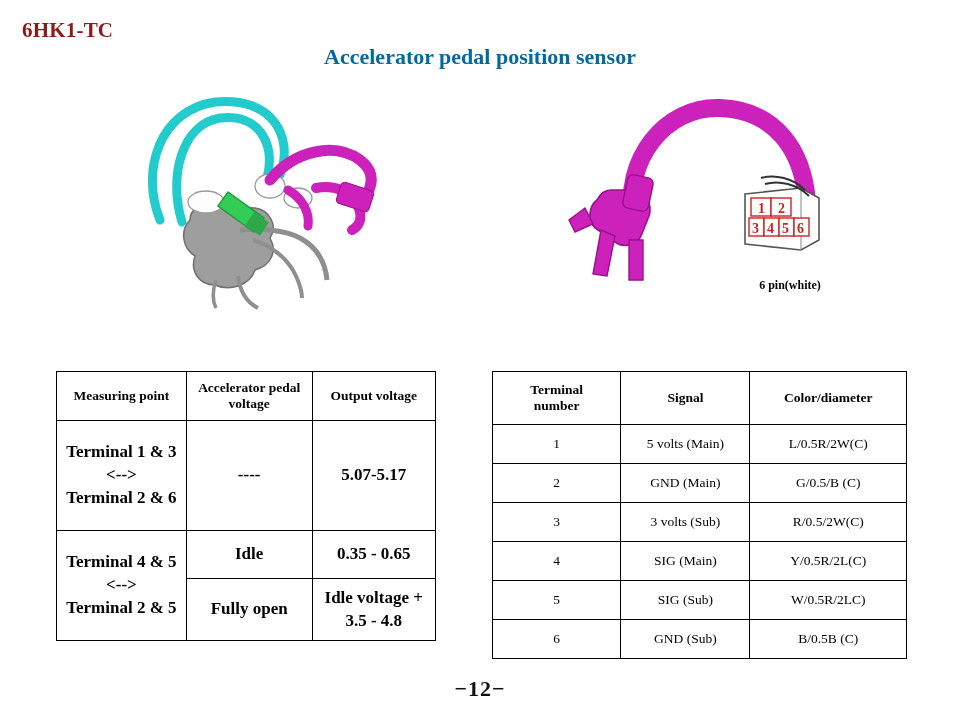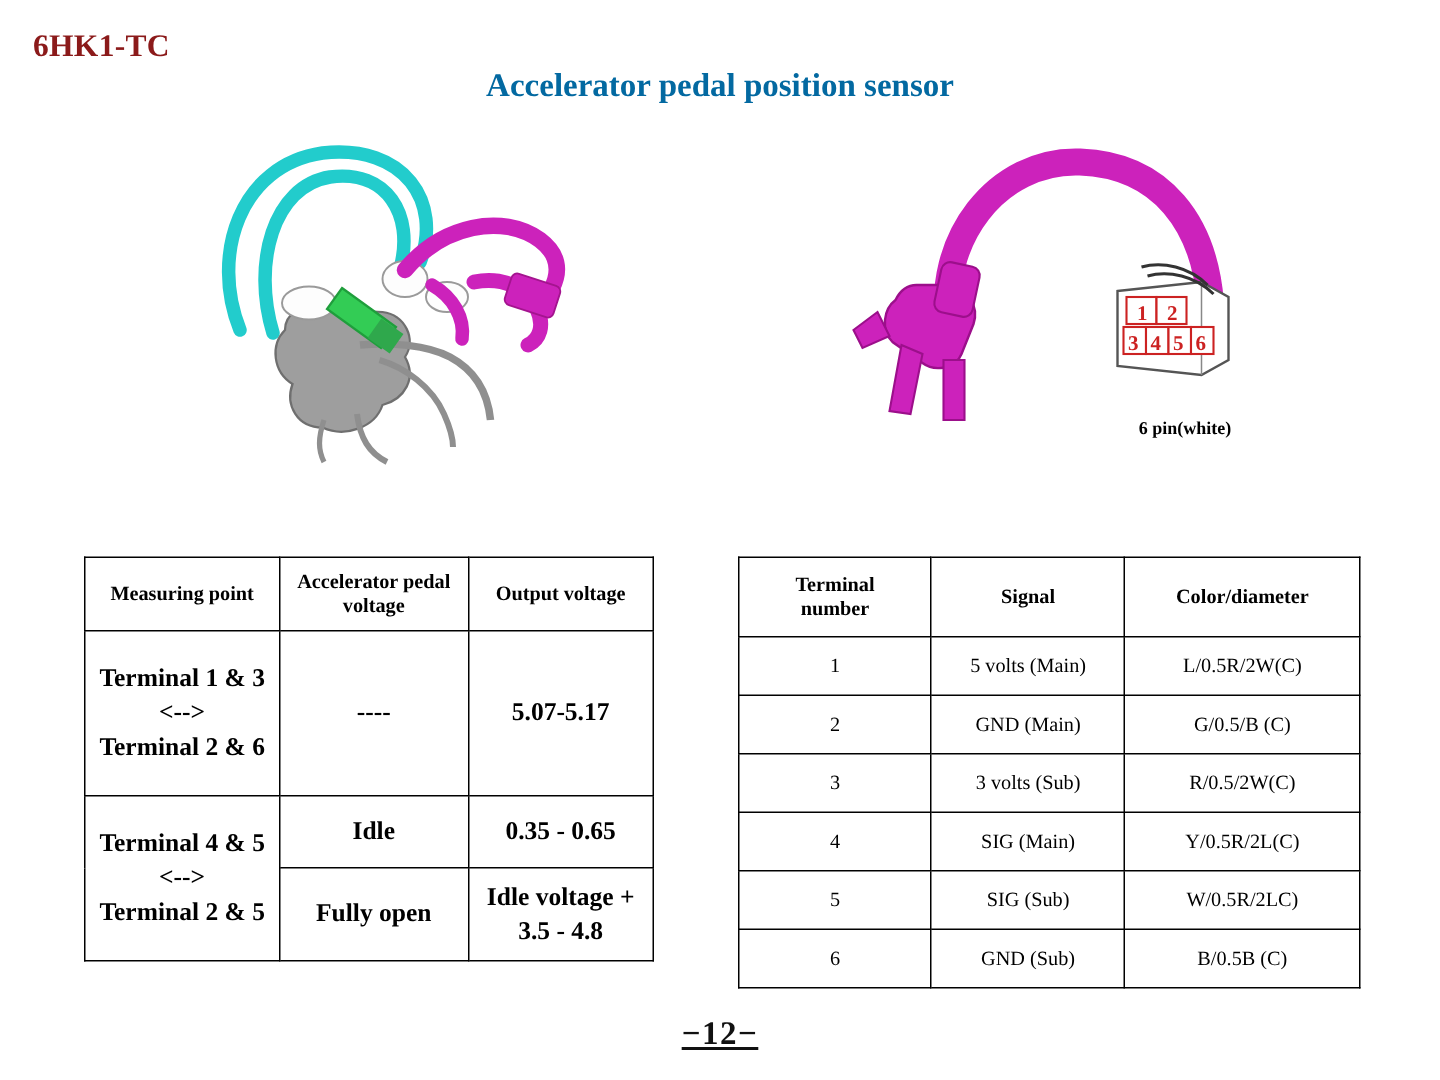--- a/index.html
+++ b/index.html
@@ -44,21 +44,20 @@
     position: absolute;
     left: 0;
     bottom: 18px;
     width: 960px;
     text-align: center;
     font-family: "Liberation Serif", serif;
     font-weight: bold;
     font-size: 22px;
     color: #111111;
     letter-spacing: 1px;
-    text-decoration: underline;
   }
 
   
   .illus {
     position: absolute;
   }
   #illus-left {
     left: 120px;
     top: 80px;
     width: 300px;

